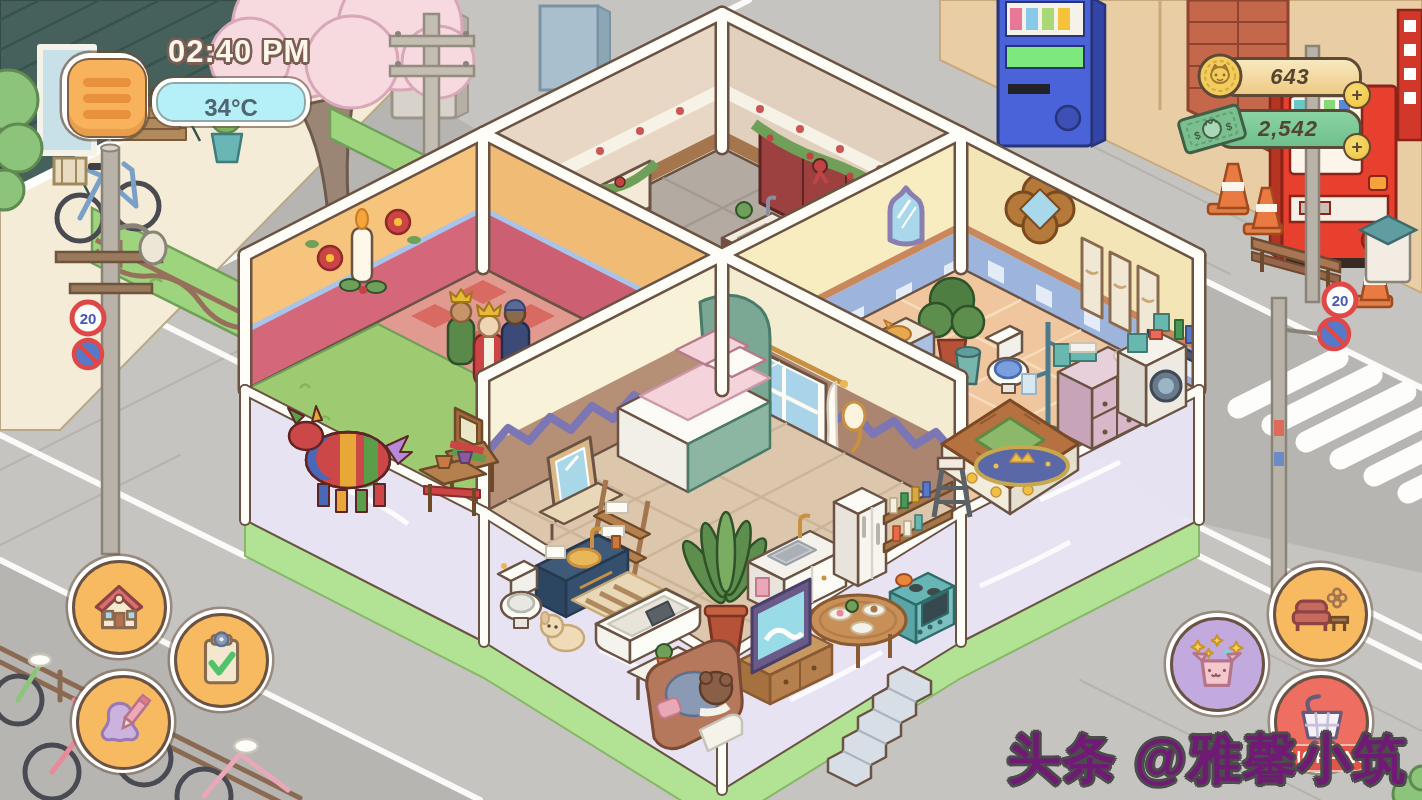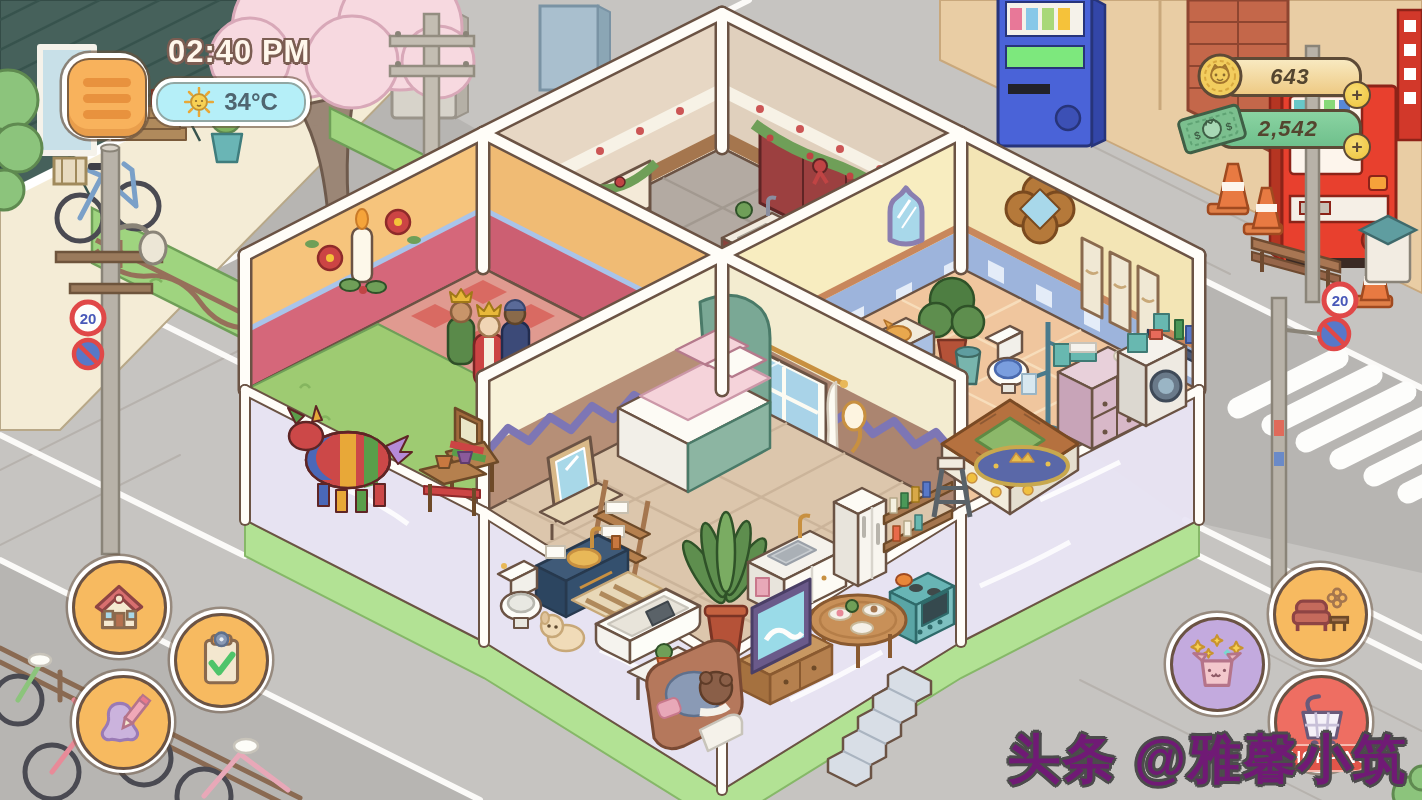--- a/index.html
+++ b/index.html
@@ -18,21 +18,21 @@
   .menu-btn .bar{width:48px;height:9px;border-radius:5px;background:var(--hud_orange_dark);}
 
   
   .time-label{position:absolute;left:168px;top:34px;font-size:31px;font-weight:bold;letter-spacing:1px;
     color:var(--text_light);
     text-shadow:-2.5px 0 #7b5d52,2.5px 0 #7b5d52,0 -2.5px #7b5d52,0 2.5px #7b5d52,
       -2px -2px #7b5d52,2px -2px #7b5d52,-2px 2px #7b5d52,2px 2px #7b5d52;}
   .weather-pill{position:absolute;left:152px;top:78px;width:150px;height:40px;border-radius:22px;
     background:var(--weather_blue);border:4px solid #fff;
     box-shadow:0 0 0 2px rgba(104,80,60,.6), inset 0 0 0 2px rgba(104,80,60,.45);
-    display:flex;align-items:center;justify-content:center;gap:10px;}
+    display:flex;align-items:center;justify-content:center;gap:10px;flex-direction:column;}
   .weather-pill .temp{font-size:24px;font-weight:bold;color:var(--weather_text);}
 
   
   .pill{position:absolute;height:34px;border-radius:18px;border:3px solid #5d4a36;
     display:flex;align-items:center;justify-content:center;}
   .pill .val{font-size:22px;font-weight:bold;color:#54452f;letter-spacing:1px;font-style:italic;}
   .pill-coins{left:1218px;top:57px;width:138px;background:linear-gradient(#f8e9c0,#eeca84);}
   .pill-cash{left:1214px;top:109px;width:142px;background:linear-gradient(#8ad3a2,#6fc08c);}
   .coin-ic{position:absolute;left:-26px;top:-9px;}
   .note-ic{position:absolute;left:-38px;top:-4px;transform:rotate(-16deg);}

